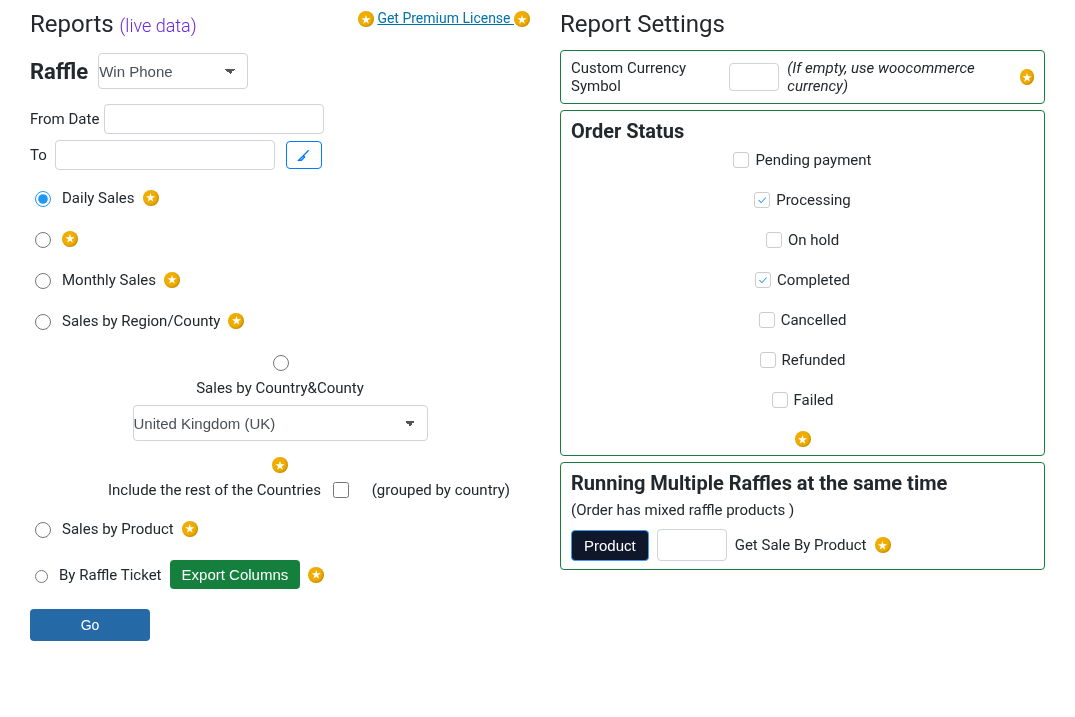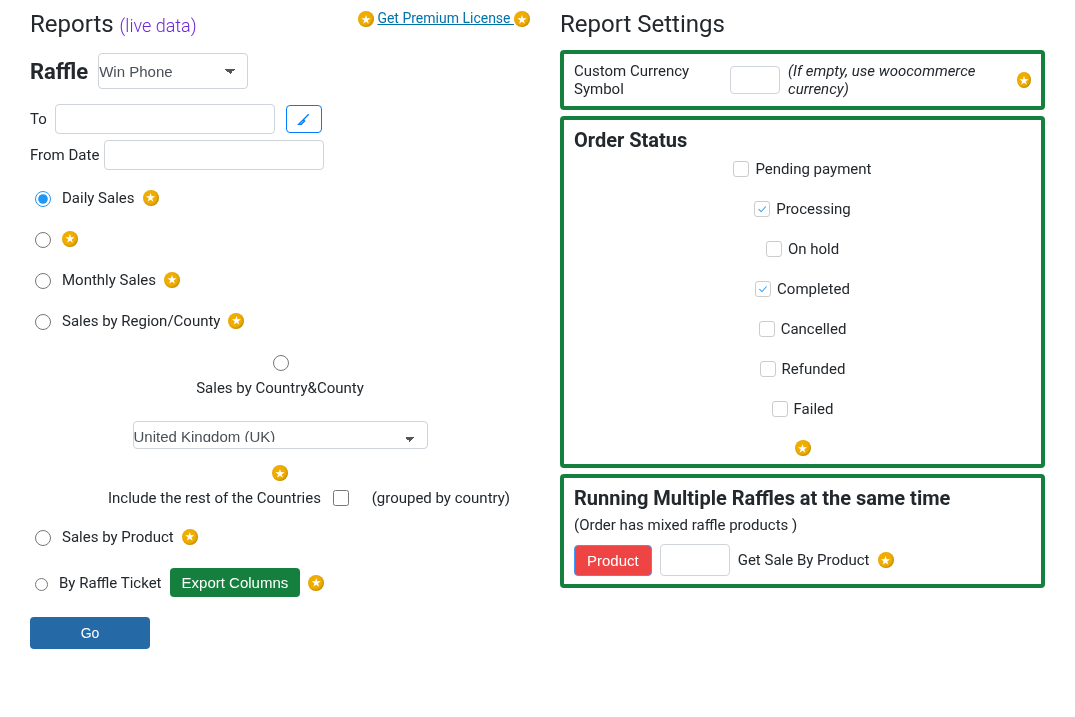--- a/index.html
+++ b/index.html
@@ -24,21 +24,21 @@
     select.form-control, input.form-control {
       border: 1px solid #ced4da;
       border-radius: 4px;
       padding: 6px 0;
       font-size: 15px;
       background: #fff;
       color:#495057;
     }
     select.form-control { padding-right: 30px; appearance:none; background-image: linear-gradient(45deg, transparent 50%, #555 50%), linear-gradient(135deg, #555 50%, transparent 50%); background-position: calc(100% - 17px) 15px, calc(100% - 12px) 15px; background-size: 5px 5px, 5px 5px; background-repeat: no-repeat;}
     .raffle-select { width: 150px; height: 36px;}
-    .country-select { width: 295px; height: 28px; margin-top: 16px;}
+    .country-select { width: 295px; height: 36px;}
     .date-row { display:flex; align-items:center; gap:5px; margin-bottom: 6px;}
     .date-row label { font-size: 15px; }
     .date-row input { width: 220px; height: 30px; }
     .clear-btn {
       border: 1px solid #007bff;
       background: #fff;
       color: #007bff;
       width: 36px; height: 28px;
       border-radius: 4px;
       display:inline-flex; align-items:center; justify-content:center;
@@ -60,27 +60,27 @@
     .go-btn {
       background:#256aa7; color:#fff; border:none;
       width:120px; height:32px; border-radius:4px; font-size:14px;
       cursor:pointer;
     }
     .export-btn, .product-btn {
       color:#fff; border:none; border-radius:4px;
       padding: 6px 12px; font-size:15px; cursor:pointer;
     }
     .export-btn { background:#15803d; }
-    .product-btn { background:#ef4444; border:1px solid #3f9aff;}
+    .product-btn { background:#0f172a; border:1px solid #3f9aff;}
     .ticket-row { display:flex; align-items:center; gap:8px; margin-top:18px;}
     .country-row-wrap { display:flex; align-items:center; gap:8px; flex-wrap:wrap;}
     .include-row { margin:4px 0 18px 78px; display:flex; align-items:center; gap:8px;}
     .include-row input[type=checkbox]{ width:16px; height:16px;}
     .right-title { font-weight: 400; font-size: 24px; margin: 0 0 12px 0;}
-    .card { border:4px solid #15803d; border-radius:4px; margin-bottom: 6px;}
+    .card { border:1px solid #15803d; border-radius:4px; margin-bottom: 6px;}
     .card-body { padding: 8px 10px;}
     .card-body.curr { display:flex; align-items:center; gap:8px; font-size:15px;}
     .card-body.curr input { width:50px; height:28px; }
     .card-body.curr .hint { font-style: italic;}
     .card h3 { margin:0 0 6px 0; font-size:20px; font-weight:700;}
     .card .sub-hint { font-size: 15px; margin-bottom: 10px;}
     .checks { display:flex; flex-wrap:wrap; gap: 22px 28px; align-items:center; margin-top:8px;flex-direction:column;}
     .check-item { display:inline-flex; align-items:center; gap:6px; font-size:15px;}
     .chk {
       width:16px; height:16px; border:1px solid #ccc; border-radius:3px;
@@ -110,31 +110,31 @@
     </div>
 
     <div class="raffle-row">
       <span class="label">Raffle</span>
       <select class="form-control raffle-select">
         <option>Win Phone</option>
       </select>
     </div>
 
     <div class="date-row">
+      <label>From Date</label>
+      <input class="form-control" style="">
+    </div>
+    <div class="date-row">
       <label style="width:20px">To</label>
       <input class="form-control" style="">
       <button class="clear-btn">
         <svg width="16" height="16" viewBox="0 0 24 24" fill="none" stroke="#007bff" stroke-width="2">
             <path d="M19 5 L11 13 M11 13 L6 18 L4 20 L8 20 L11 17 L13 15 Z"></path>
           </svg>
       </button>
-    </div>
-    <div class="date-row">
-      <label>From Date</label>
-      <input class="form-control" style="">
     </div>
 
     <div class="radio-item">
       <input type="radio" name="rpt" checked="" style="">
       <label>Daily Sales</label>
       <span class="premium-icon">★</span>
     </div>
     <div class="radio-item">
       <input type="radio" name="rpt" style="">
       <span class="premium-icon">★</span>

